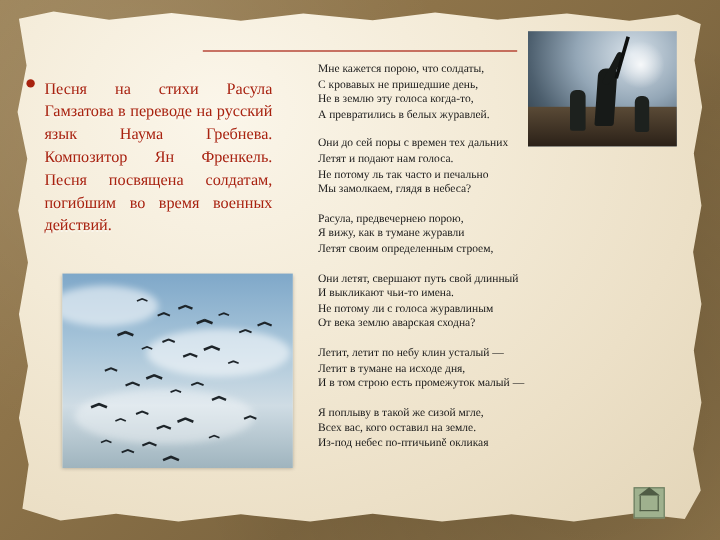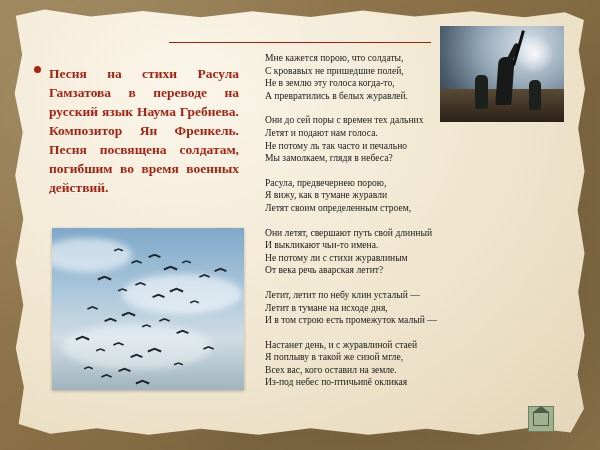--- a/index.html
+++ b/index.html
@@ -62,27 +62,26 @@
     position: absolute;
     left: 169px;
     top: 42px;
     width: 262px;
     height: 1px;
     background: #a81f10;
   }
   
   #left-text {
     position: absolute;
-    left: 34px;
+    left: 22px;
     top: 64px;
     width: 205px;
     color: #a8220f;
     font-size: 13.5px;
     line-height: 19px;
-    font-weight: bold;
   }
   #left-text .bullet {
     position: absolute;
     left: 0;
     top: 2px;
     width: 7px;
     height: 7px;
     background: #a8220f;
     border-radius: 50%;
   }
@@ -255,48 +254,47 @@
   <div id="title-underline"></div>
 
   <div id="left-text">
     <span class="bullet"></span>
     <span class="txt">Песня на стихи Расула Гамзатова в переводе на русский язык Наума Гребнева. Композитор Ян Френкель. Песня посвящена солдатам, погибшим во время военных действий.</span>
   </div>
 
   <div id="poem">
       <div class="stanza">
         <div class="line">Мне кажется порою, что солдаты,</div>
-        <div class="line">С кровавых не пришедшие полей,</div>
+        <div class="line">С кровавых не пришедшие день,</div>
         <div class="line">Не в землю эту голоса когда-то,</div>
         <div class="line">А превратились в белых журавлей.</div>
       </div>
       <div class="stanza">
         <div class="line">Они до сей поры с времен тех дальних</div>
         <div class="line">Летят и подают нам голоса.</div>
         <div class="line">Не потому ль так часто и печально</div>
         <div class="line">Мы замолкаем, глядя в небеса?</div>
       </div>
       <div class="stanza">
         <div class="line">Расула, предвечернею порою,</div>
         <div class="line">Я вижу, как в тумане журавли</div>
         <div class="line">Летят своим определенным строем,</div>
       </div>
       <div class="stanza">
         <div class="line">Они летят, свершают путь свой длинный</div>
         <div class="line">И выкликают чьи-то имена.</div>
-        <div class="line">Не потому ли с стихи журавлиным</div>
-        <div class="line">От века речь аварская летит?</div>
+        <div class="line">Не потому ли с голоса журавлиным</div>
+        <div class="line">От века землю аварская сходна?</div>
       </div>
       <div class="stanza">
         <div class="line">Летит, летит по небу клин усталый —</div>
         <div class="line">Летит в тумане на исходе дня,</div>
         <div class="line">И в том строю есть промежуток малый —</div>
       </div>
       <div class="stanza">
-        <div class="line">Настанет день, и с журавлиной стаей</div>
         <div class="line">Я поплыву в такой же сизой мгле,</div>
         <div class="line">Всех вас, кого оставил на земле.</div>
         <div class="line">Из-под небес по-птичьиně окликая</div>
       </div>
     </div>
 
   <div id="photo-soldier">
     <div class="glow"></div>
     <div class="ground"></div>
     <div class="fig2"></div>

